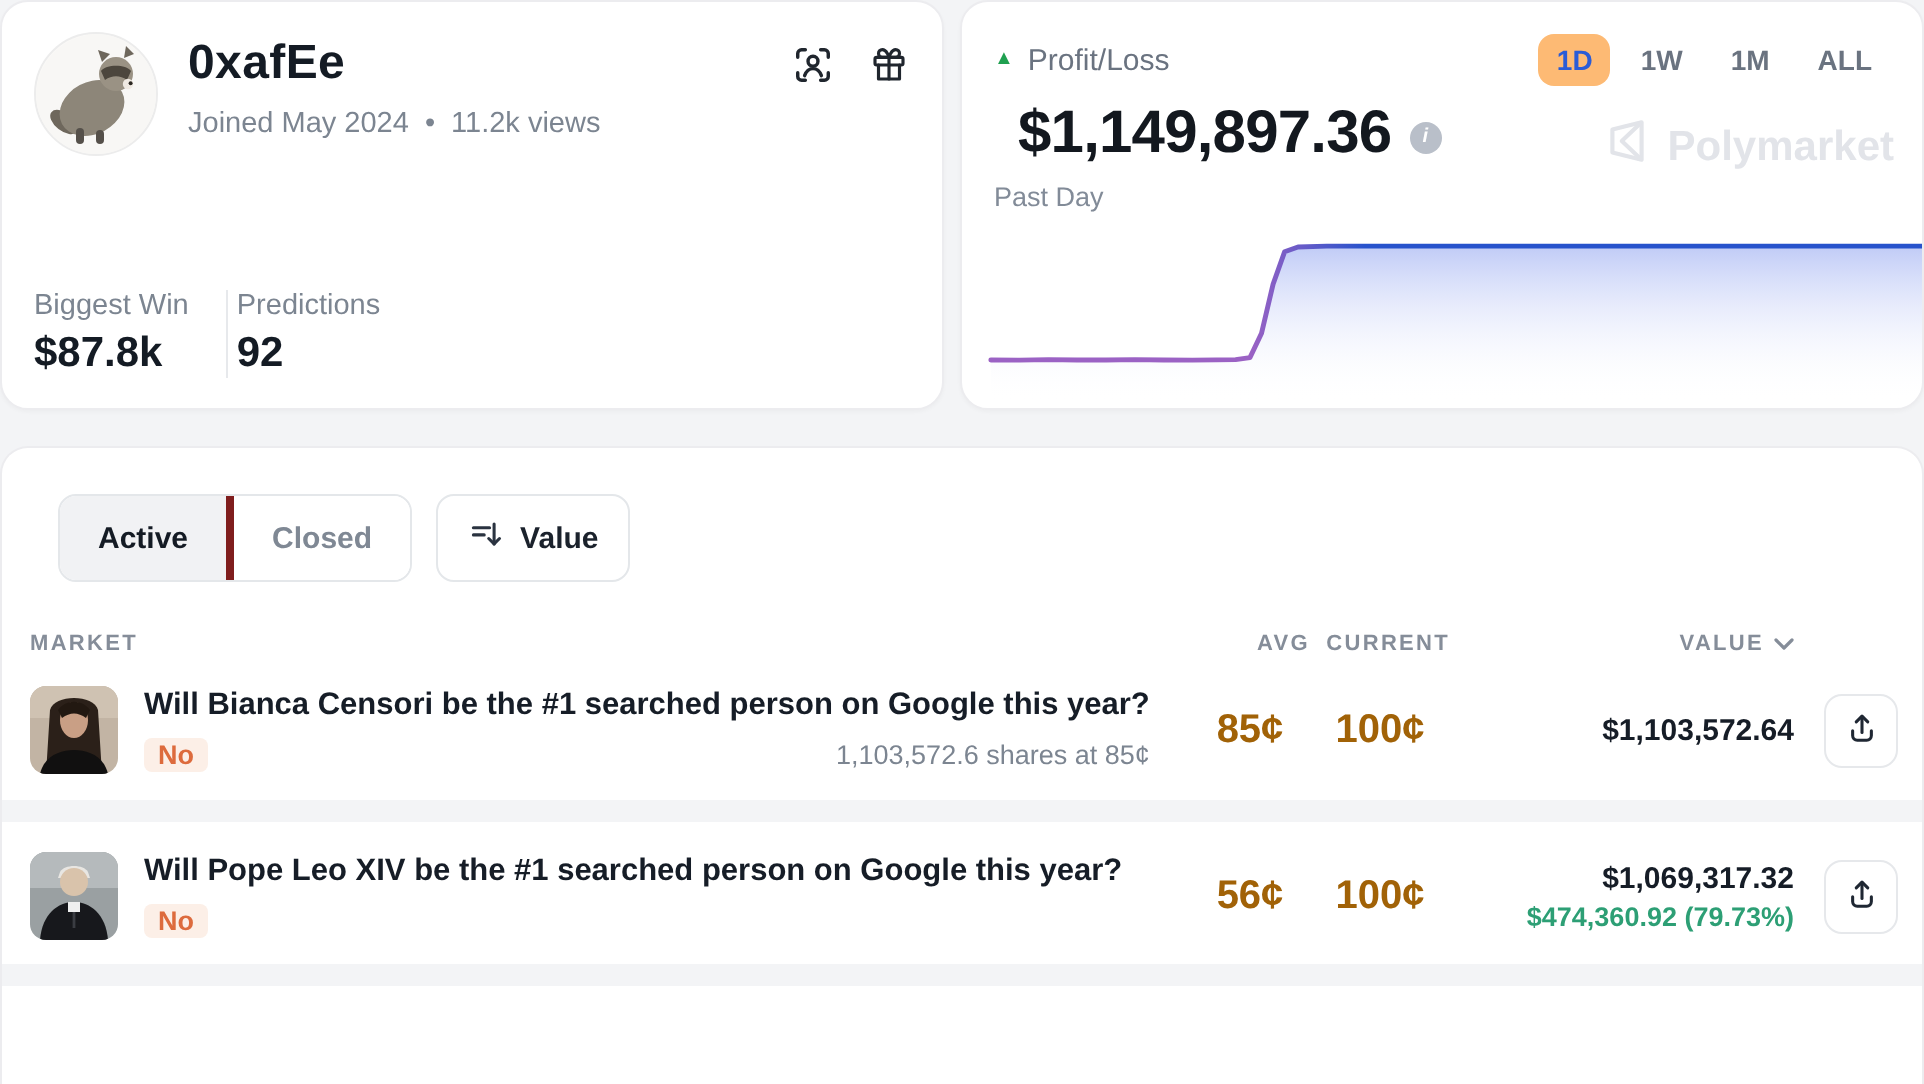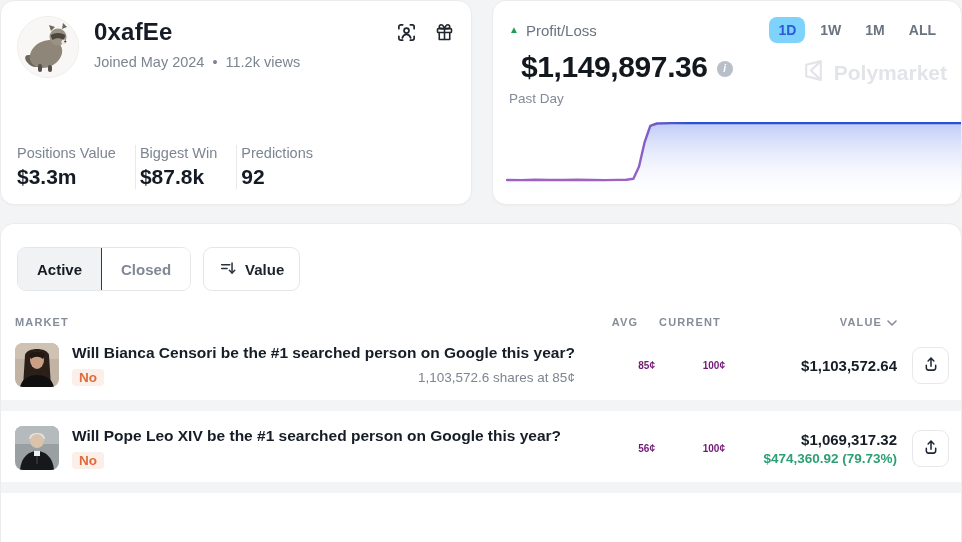--- a/index.html
+++ b/index.html
@@ -5,21 +5,21 @@
   * { margin:0; padding:0; box-sizing:border-box; }
   html,body { width:962px; height:542px; overflow:hidden; }
   body {
     font-family:"Liberation Sans", sans-serif;
     background:#f3f4f6;
     color:#16202b;
   }
   .page { width:962px; height:542px; position:relative; }
 
   
-  .top { display:flex; gap:20px; height:205px; }
+  .top { display:flex; gap:8px; height:205px; }
   .card {
     background:#fff; border:1px solid #ececef; border-radius:14px;
     box-shadow:0 1px 2px rgba(20,24,31,.03);
   }
   .profile-card { width:472px; position:relative; }
   .pnl-card { flex:1; position:relative; overflow:hidden; }
 
   .profile-head { display:flex; padding:15px 16px 0; }
   .avatar {
     width:62px; height:62px; border-radius:50%;
@@ -38,21 +38,21 @@
   .stat-label { font-size:14.5px; color:#7c8591; }
   .stat-value { font-size:21px; font-weight:700; color:#141b24; margin-top:4px; }
 
   
   .pnl-top { display:flex; align-items:center; padding:16px 16px 0; }
   .pl-label { display:flex; align-items:center; gap:7px; font-size:15px; color:#6a7380; }
   .tri-up { color:#1fa050; font-size:10px; line-height:1; }
   .ranges { margin-left:auto; display:flex; gap:6px; align-items:center; }
   .range-btn { border:none; background:none; cursor:pointer; font-family:inherit;
     font-size:14px; font-weight:700; color:#6a7380; padding:5px 9px; border-radius:8px; }
-  .range-btn.selected { background:#7dd3fc; color:#2a5cd7; }
+  .range-btn.selected { background:#fdba74; color:#2a5cd7; }
 
   .amount-row { display:flex; align-items:center; gap:9px; padding:7px 28px 0; }
   .amount { font-size:30px; font-weight:800; letter-spacing:-.4px; color:#13181f; }
   .info-dot { width:16px; height:16px; border-radius:50%; background:#b9bfc9;
     color:#fff; font-size:10px; font-weight:700; font-style:italic;
     display:flex; align-items:center; justify-content:center; margin-top:3px; }
   .period { padding:7px 16px 0; font-size:13.5px; color:#828b98; }
 
   .watermark { position:absolute; right:14px; top:57px; display:flex; align-items:center;
     gap:8px; color:#e2e4e9; font-size:21px; font-weight:700; pointer-events:none; }
@@ -63,55 +63,55 @@
   
   .main { margin-top:18px; background:#fff; border:1px solid #ececef;
     border-bottom:none; border-radius:14px 14px 0 0; height:319px; overflow:hidden; }
   .tabs-row { display:flex; gap:29px; padding:17px 16px 0; border-bottom:1px solid #e9ebee; }
   .tab { font-size:16px; font-weight:600; color:#8a93a0; padding-bottom:13px;
     position:relative; cursor:pointer; }
   .tab.active { color:#141b24; }
   .tab.active::after { content:""; position:absolute; left:0; right:0; bottom:-1px;
     height:3px; background:#1f4fd8; border-radius:2px; }
 
-  .controls { display:flex; gap:12px; margin:23px 16px 0; }
+  .controls { display:flex; gap:12px; margin:23px 28px 0; }
   .segmented { display:flex; border:1px solid #e4e7ea; border-radius:9px;
     overflow:hidden; height:44px; background:#fff; }
   .seg-btn { border:none; background:#fff; cursor:pointer; font-family:inherit;
     padding:0 19px; font-size:15px; color:#7f8894; font-weight:600; }
   .seg-btn.selected { background:#f1f2f4; color:#141b24; font-weight:700; }
-  .seg-btn + .seg-btn { border-left:1px solid #7f1d1d; }
+  .seg-btn + .seg-btn { border-left:4px solid #7f1d1d; }
 
   .search-wrap { flex:1; position:relative; }
   .search-wrap svg { position:absolute; left:14px; top:13px; }
   .search-input { width:100%; height:44px; border:1px solid #e4e7ea; border-radius:9px;
     padding:0 12px 0 41px; font-family:inherit; font-size:15px; color:#141b24; outline:none; }
   .search-input::placeholder { color:#98a1ac; }
 
   .value-btn { display:flex; align-items:center; gap:8px; height:44px; padding:0 15px;
     border:1px solid #e4e7ea; border-radius:9px; background:#fff; cursor:pointer;
     font-family:inherit; font-size:15px; font-weight:600; color:#1b222c; }
 
   .thead, .trow { display:grid; grid-template-columns:1fr 60px 70px 172px 52px;
     align-items:center; padding:0 12px 0 14px; }
   .thead { margin-top:25px; color:#858d99; font-size:11px; font-weight:700;
     letter-spacing:1.15px; }
-  .th-num { text-align:center; }
+  .th-num { text-align:right; }
   .th-value { display:flex; justify-content:flex-end; align-items:center; gap:5px; }
 
   .trow { height:62px; margin-top:6px; background:#fff; }
   .market-cell { display:flex; align-items:center; gap:13px; min-width:0; }
   .thumb { width:44px; height:44px; border-radius:8px; overflow:hidden; flex:none; }
   .m-title { font-size:15.5px; font-weight:700; color:#161d27; white-space:nowrap;
     overflow:hidden; text-overflow:ellipsis; cursor:pointer; }
   .m-sub { display:flex; align-items:center; gap:7px; margin-top:7px;justify-content:space-between; }
   .badge-no { background:#fcefe7; color:#dd6b3d; font-size:13.5px; font-weight:700;
     padding:1px 7px; border-radius:4px; }
   .shares { font-size:13.5px; color:#7c8591; }
-  .cell-num { text-align:right; font-size:10px; font-weight:600; color:#701a75; }
+  .cell-num { text-align:center; font-size:20px; font-weight:600; color:#a16207; }
   .cell-value { text-align:right; }
   .val-main { font-size:15px; font-weight:700; color:#161d27; }
   .val-gain { font-size:13.5px; font-weight:600; color:#2d9f75; margin-top:3px; }
   .cell-action { display:flex; justify-content:flex-end; }
   .share-btn { width:37px; height:37px; border:1px solid #e6e8eb; border-radius:9px;
     background:#fff; cursor:pointer; display:flex; align-items:center; justify-content:center; }
 
   .row-sep { height:11px; background:#f3f4f6; margin-top:3px; }
   .row-sep.first { margin-top:4px; }
 </style>
@@ -169,24 +169,20 @@
                 <path d="M12 7.6H8.2a2.2 2.2 0 1 1 0-4.4c2.6 0 3.8 4.4 3.8 4.4z"></path>
                 <path d="M12 7.6h3.8a2.2 2.2 0 1 0 0-4.4c-2.6 0-3.8 4.4-3.8 4.4z"></path>
               </svg>
             </span>
           </button>
         </div>
       </div>
 
       <div class="stats">
         <div class="stat">
-          <div class="stat-label">Positions Value</div>
-          <div class="stat-value">$3.3m</div>
-        </div>
-        <div class="stat">
           <div class="stat-label">Biggest Win</div>
           <div class="stat-value">$87.8k</div>
         </div>
         <div class="stat">
           <div class="stat-label">Predictions</div>
           <div class="stat-value">92</div>
         </div>
       </div>
     </section>
 

